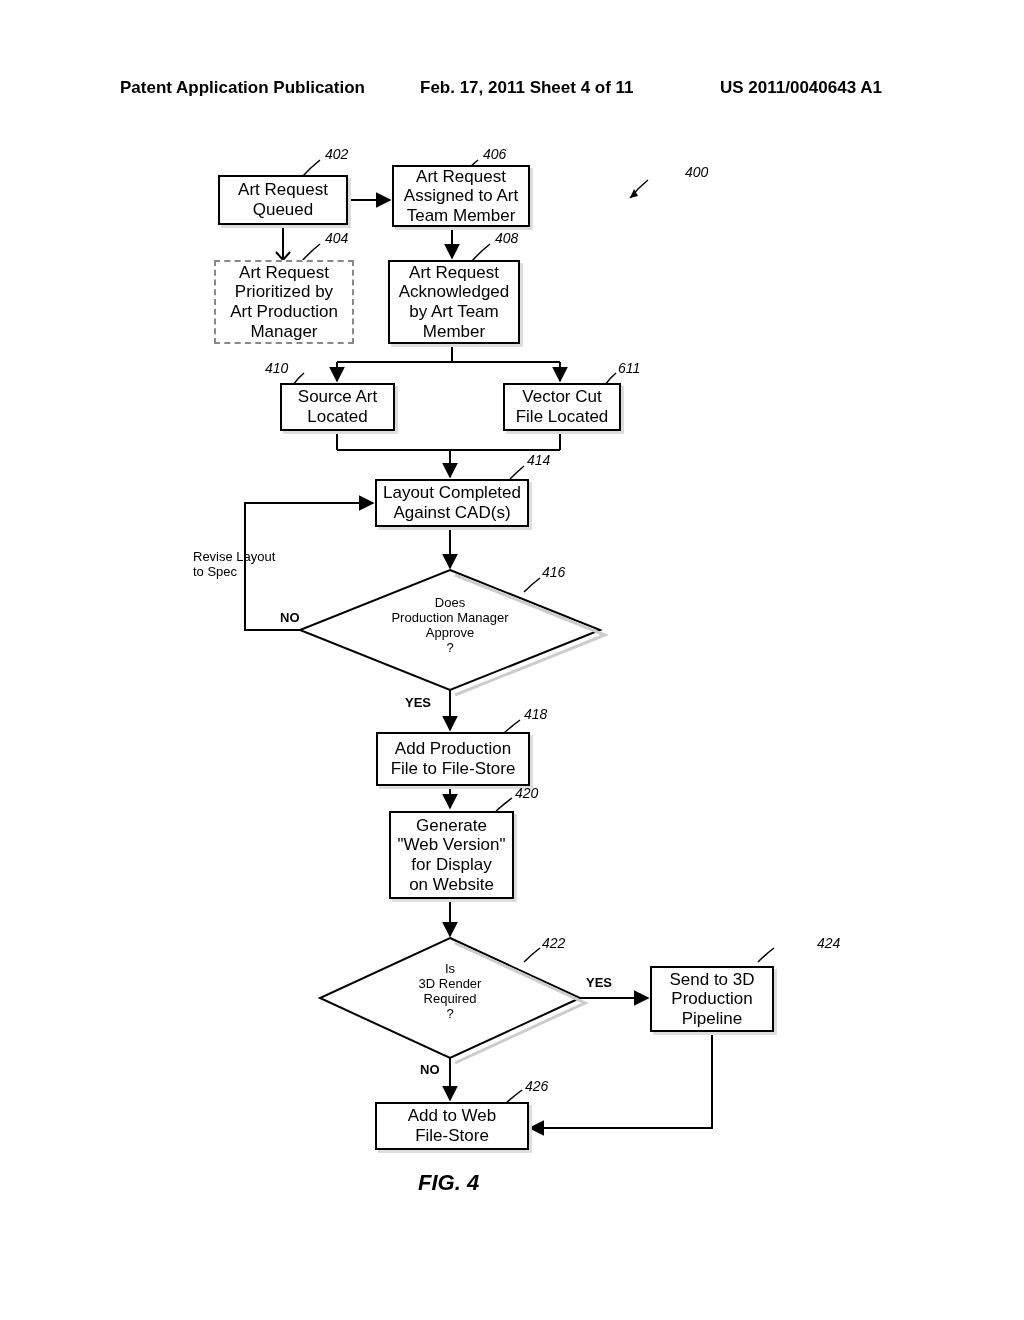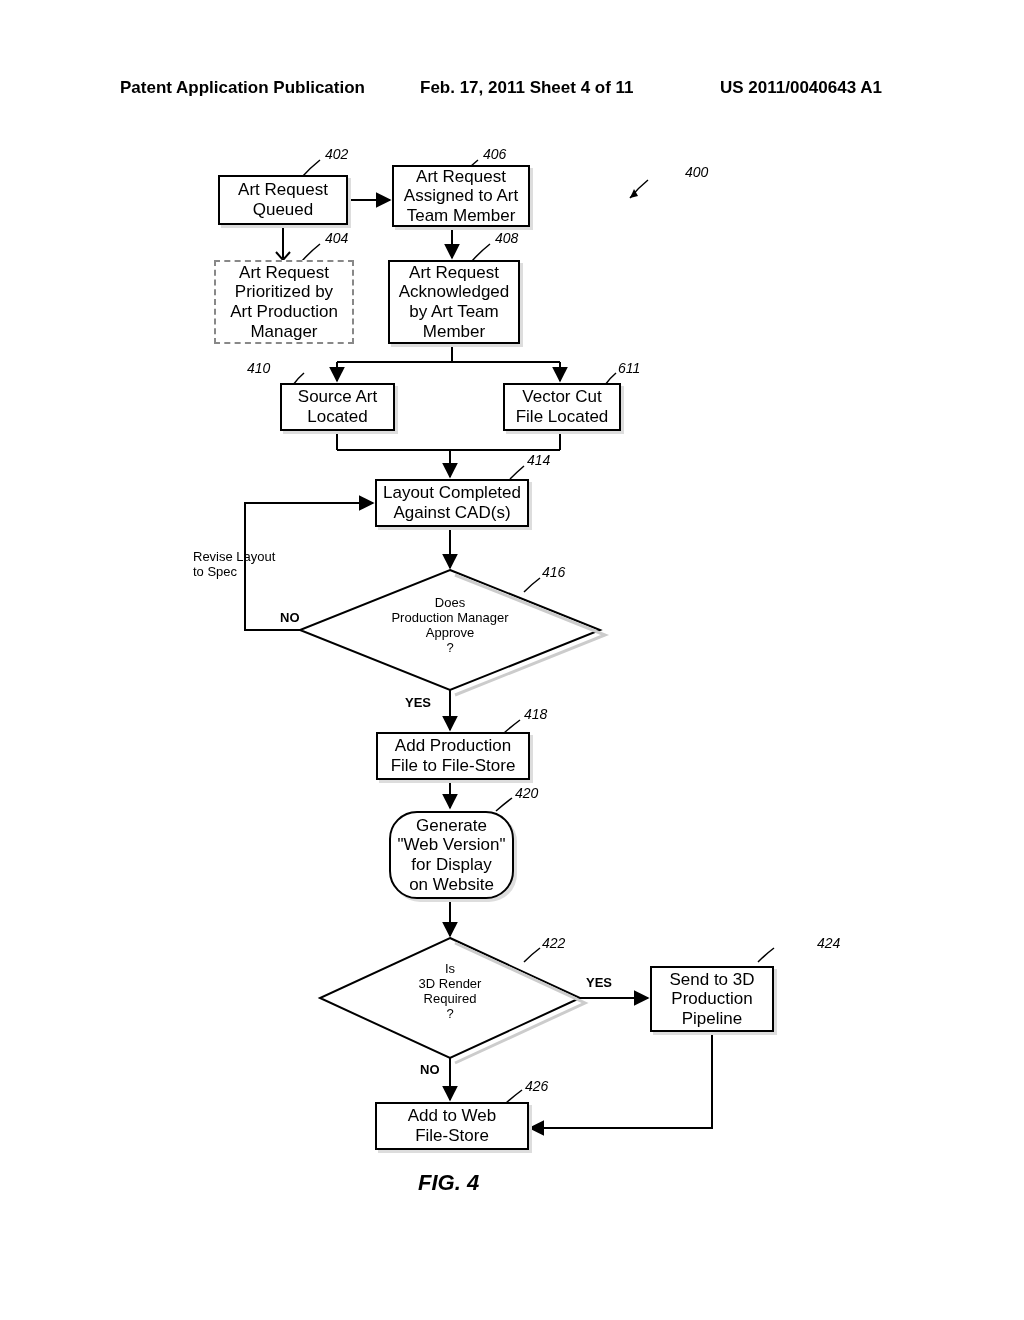--- a/index.html
+++ b/index.html
@@ -162,25 +162,25 @@
 File Located</span>
     </div>
   <div class="fbox" style="left:280px; top:383px; width:115px; height:48px;">
       <span style="white-space:pre-line;">Source Art
 Located</span>
     </div>
   <div class="fbox" style="left:375px; top:479px; width:154px; height:48px;">
       <span style="white-space:pre-line;">Layout Completed
 Against CAD(s)</span>
     </div>
-  <div class="fbox" style="left:376px; top:732px; width:154px; height:48px;">
+  <div class="fbox" style="left:376px; top:732px; width:154px; height:54px;">
       <span style="white-space:pre-line;">Add Production
 File to File-Store</span>
     </div>
-  <div class="fbox" style="left:389px; top:811px; width:125px; height:88px;border-radius:28px;">
+  <div class="fbox" style="left:389px; top:811px; width:125px; height:88px;">
       <span style="white-space:pre-line;">Generate
 "Web Version"
 for Display
 on Website</span>
     </div>
   <div class="fbox" style="left:650px; top:966px; width:124px; height:66px;">
       <span style="white-space:pre-line;">Send to 3D
 Production
 Pipeline</span>
     </div>
@@ -204,21 +204,21 @@
   <div class="boldlabel" style="left:280px; top:610px;">NO</div>
   <div class="boldlabel" style="left:405px; top:695px;">YES</div>
   <div class="boldlabel" style="left:586px; top:975px;">YES</div>
   <div class="boldlabel" style="left:420px; top:1062px;">NO</div>
 
   <div class="reflabel" style="left:653px; top:164px;margin-left:32px;">400</div>
   <div class="reflabel" style="left:325px; top:146px;">402</div>
   <div class="reflabel" style="left:325px; top:230px;">404</div>
   <div class="reflabel" style="left:483px; top:146px;">406</div>
   <div class="reflabel" style="left:495px; top:230px;">408</div>
-  <div class="reflabel" style="left:247px; top:360px;font-style:italic;">410</div>
+  <div class="reflabel" style="left:265px; top:360px;font-style:italic;">410</div>
   <div class="reflabel" style="left:618px; top:360px;">611</div>
   <div class="reflabel" style="left:527px; top:452px;">414</div>
   <div class="reflabel" style="left:542px; top:564px;">416</div>
   <div class="reflabel" style="left:524px; top:706px;">418</div>
   <div class="reflabel" style="left:515px; top:785px;">420</div>
   <div class="reflabel" style="left:542px; top:935px;">422</div>
   <div class="reflabel" style="left:817px; top:935px;">424</div>
   <div class="reflabel" style="left:525px; top:1078px;">426</div>
 
   <div class="figcap" style="left:418px; top:1170px;">FIG. 4</div>

